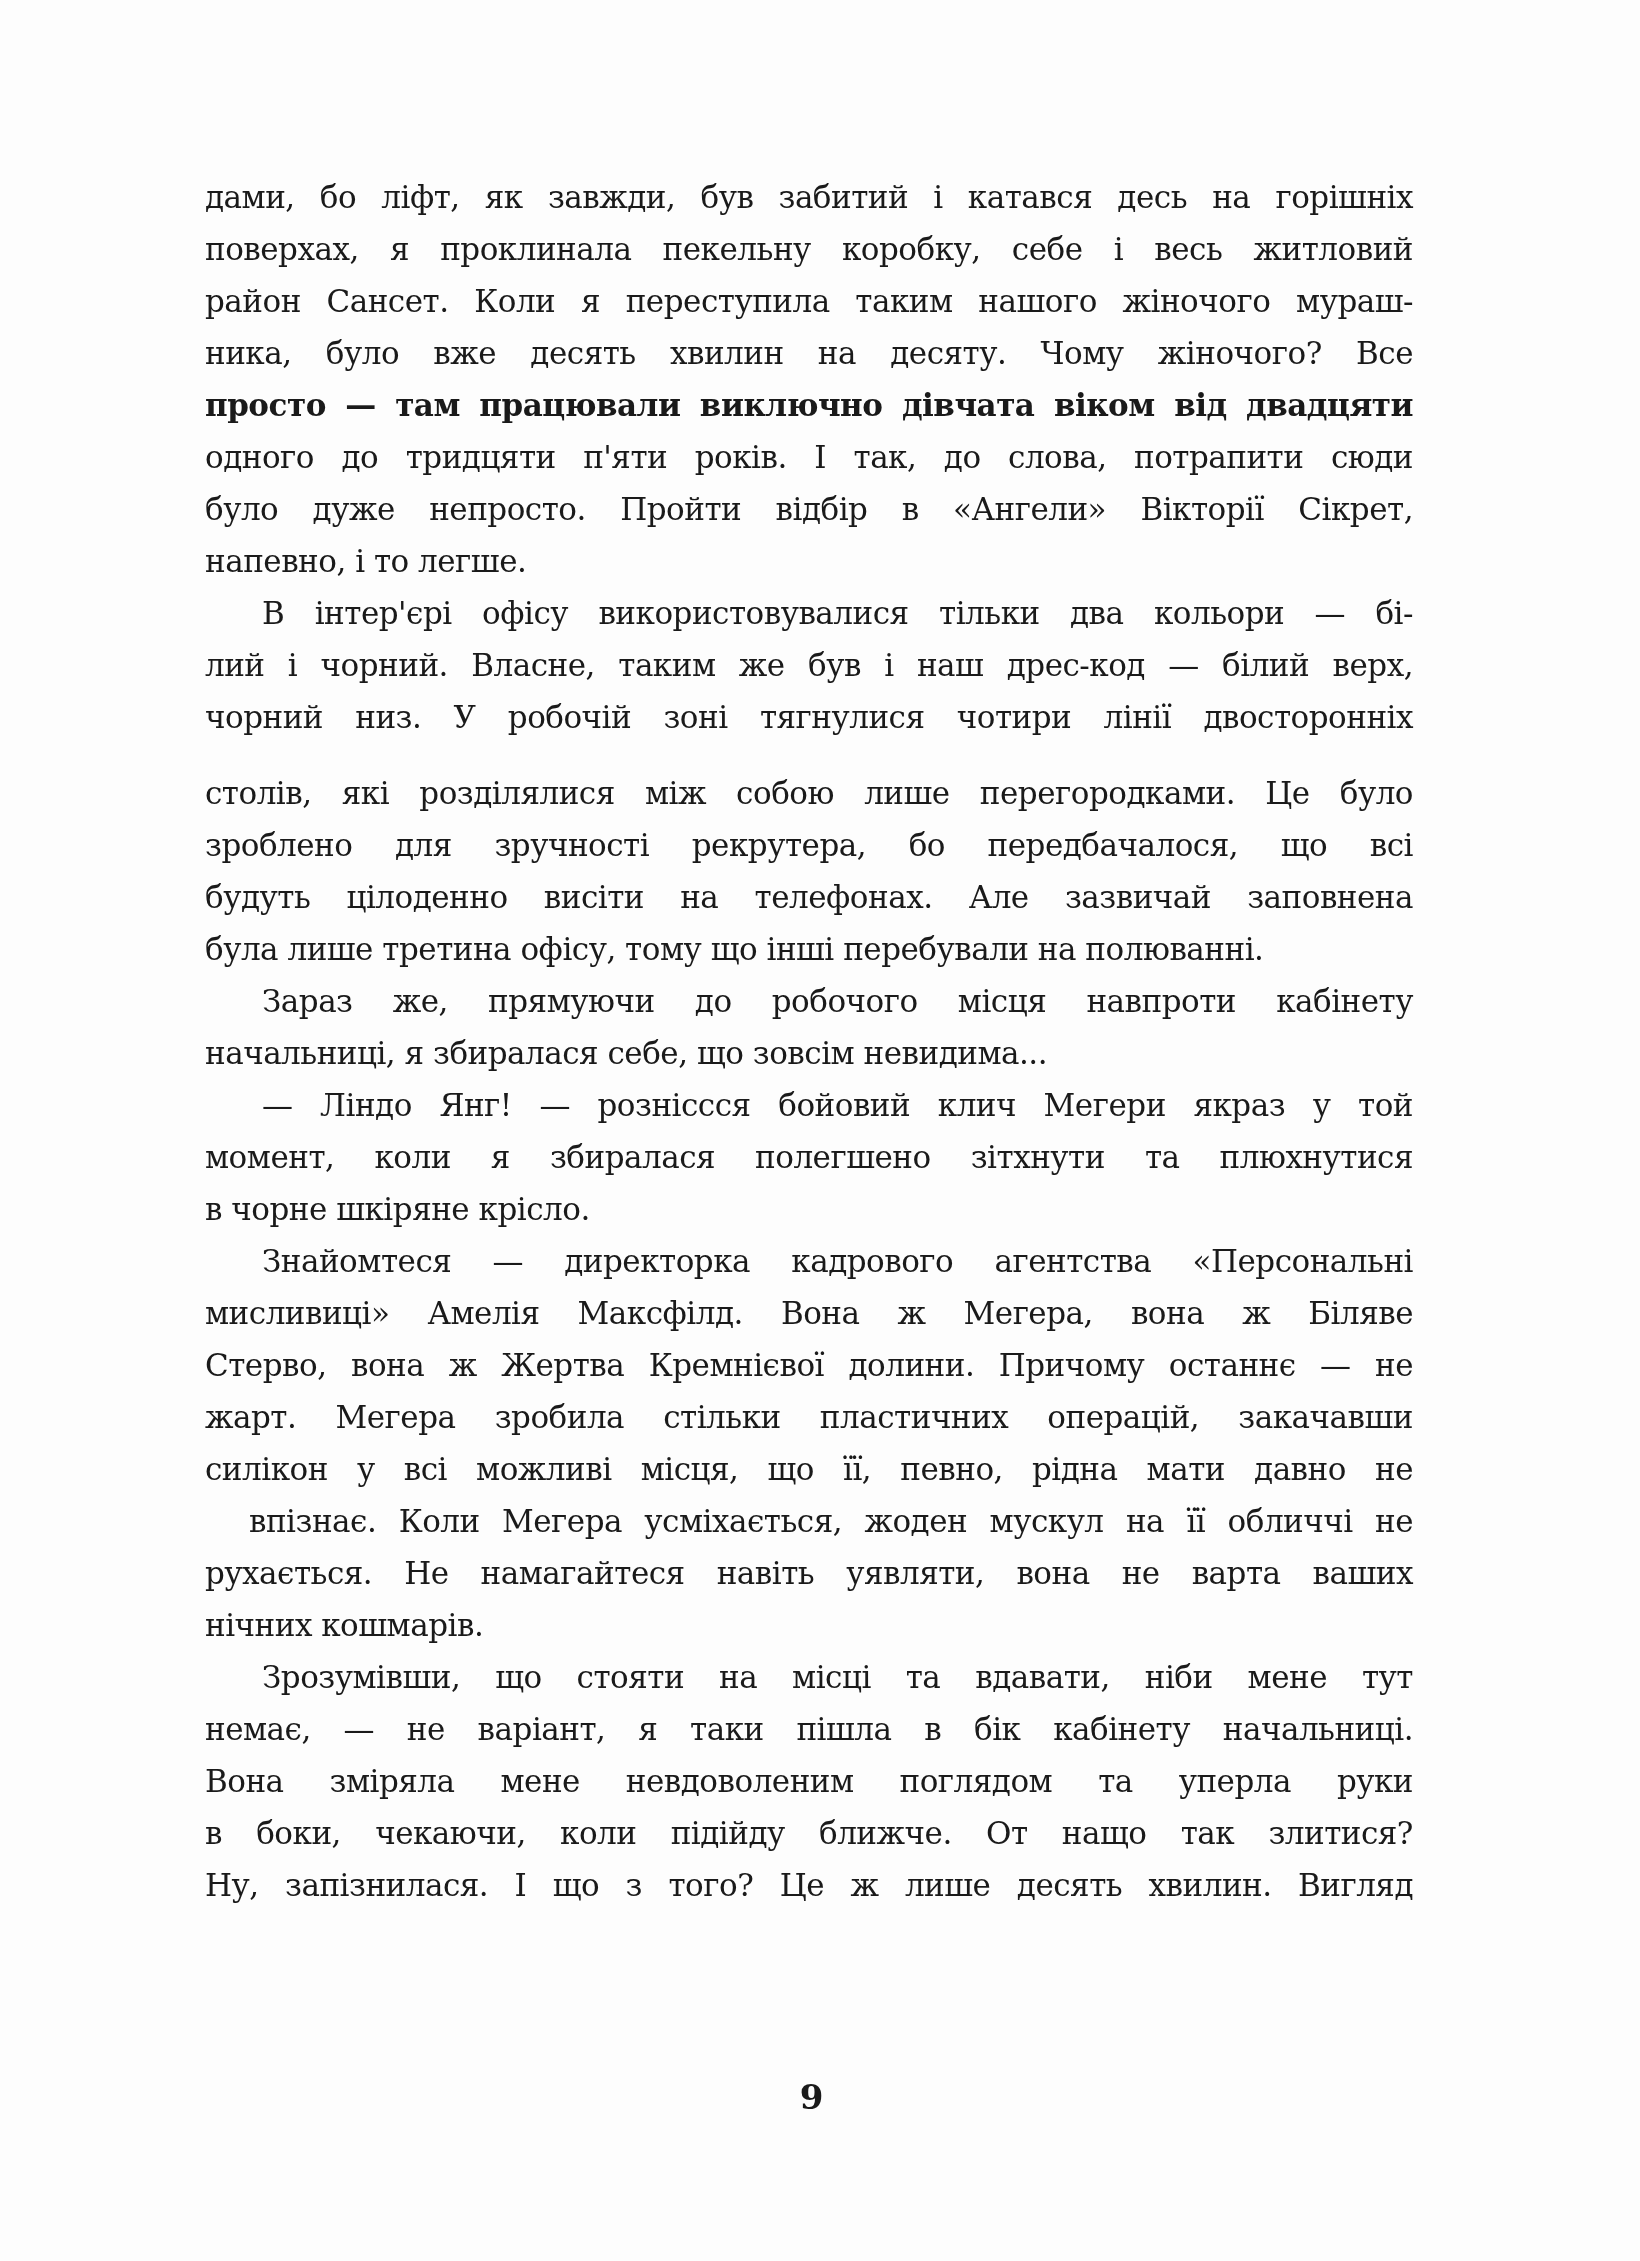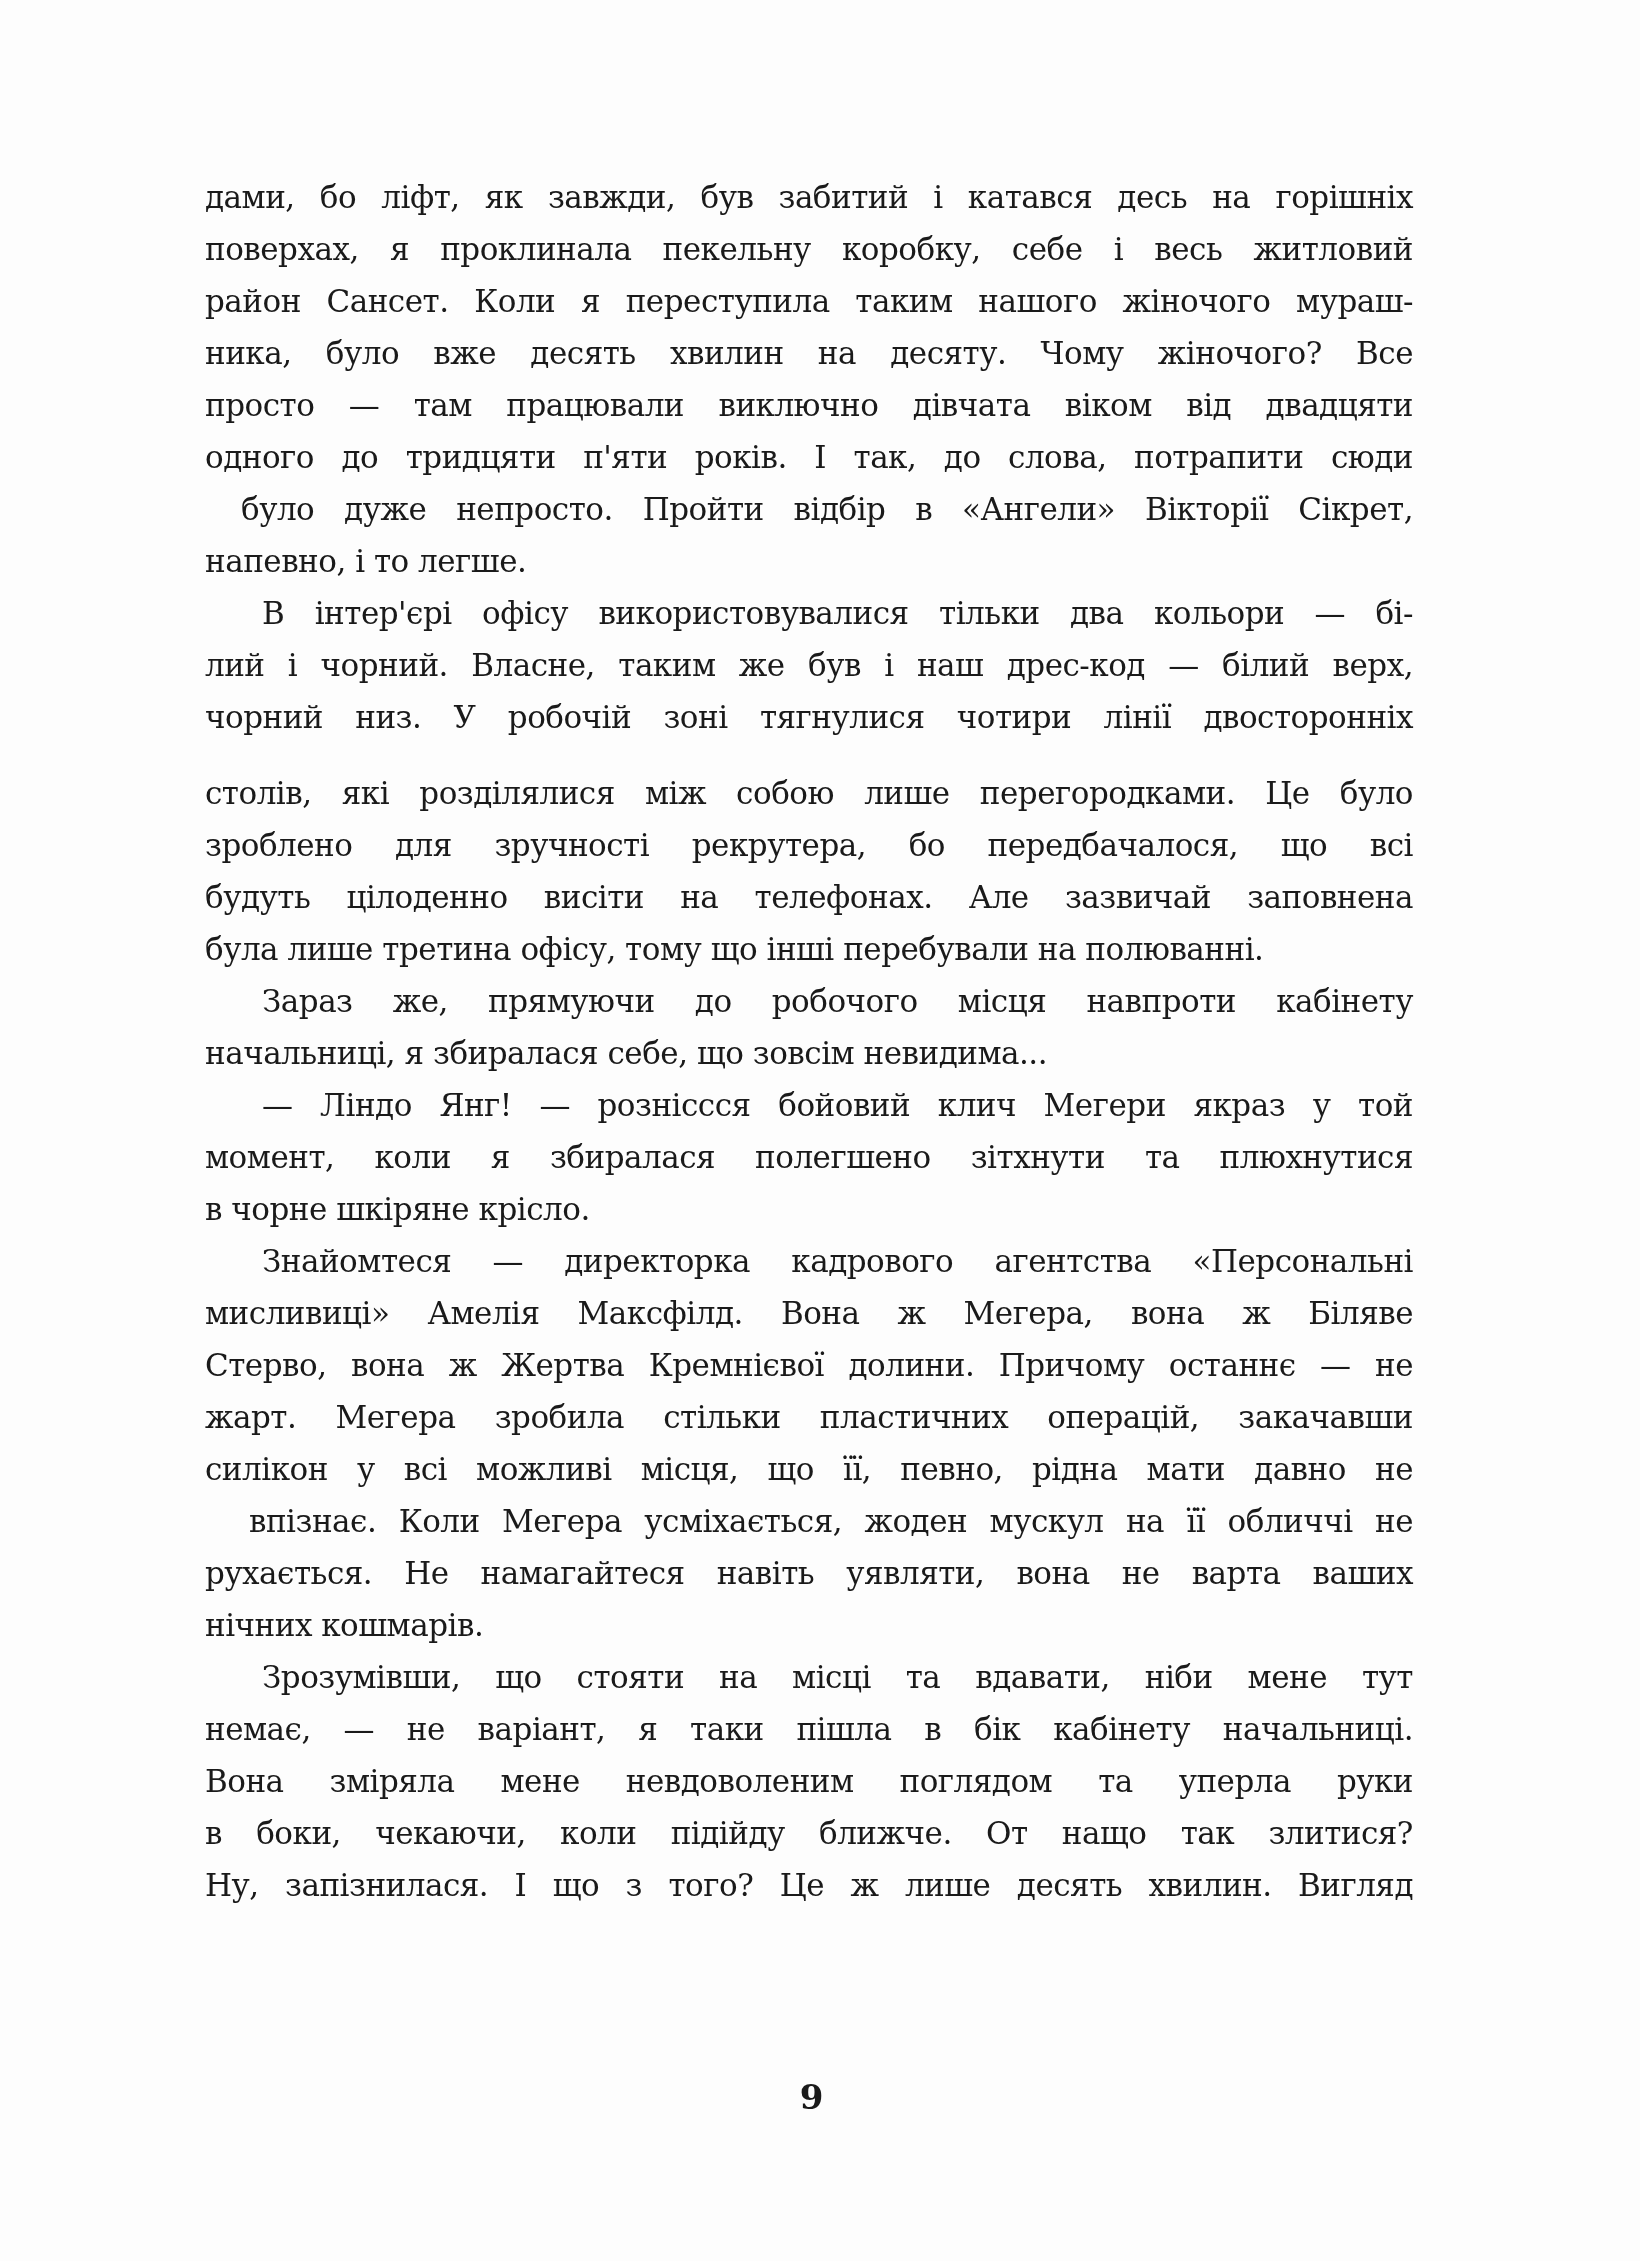--- a/index.html
+++ b/index.html
@@ -59,23 +59,23 @@
 </style>
 </head>
 <body>
 
 <div class="page">
   <div class="text-block" id="text-block">
     <div class="line" style="white-space: nowrap; display: block;"><span style="white-space: nowrap; word-spacing: 0px;">дами, бо ліфт, як завжди, був забитий і катався десь на горішніх</span></div>
     <div class="line" style="white-space: nowrap; display: block;"><span style="white-space: nowrap; word-spacing: 0px;">поверхах, я проклинала пекельну коробку, себе і весь житловий</span></div>
     <div class="line" style="white-space: nowrap; display: block;"><span style="white-space: nowrap; word-spacing: 0px;">район Сансет. Коли я переступила таким нашого жіночого мураш-</span></div>
     <div class="line" style="white-space: nowrap; display: block;"><span style="white-space: nowrap; word-spacing: 0px;">ника, було вже десять хвилин на десяту. Чому жіночого? Все</span></div>
-    <div class="line" style="white-space: nowrap; display: block;"><span style="white-space: nowrap; word-spacing: 0px;">просто — там працювали виключно дівчата віком від двадцяти</span></div>
+    <div class="line" style="white-space: nowrap; display: block; font-weight: bold;"><span style="white-space: nowrap; word-spacing: 0px;">просто — там працювали виключно дівчата віком від двадцяти</span></div>
     <div class="line" style="white-space: nowrap; display: block;"><span style="white-space: nowrap; word-spacing: 0px;">одного до тридцяти п'яти років. І так, до слова, потрапити сюди</span></div>
-    <div class="line" style="white-space: nowrap; display: block;"><span style="white-space: nowrap; word-spacing: 0px; margin-left: 36px;">було дуже непросто. Пройти відбір в «Ангели» Вікторії Сікрет,</span></div>
+    <div class="line" style="white-space: nowrap; display: block;"><span style="white-space: nowrap; word-spacing: 0px;">було дуже непросто. Пройти відбір в «Ангели» Вікторії Сікрет,</span></div>
     <div class="line last">напевно, і то легше.</div>
     <div class="line indent" style="white-space: nowrap; display: block;"><span style="white-space: nowrap; word-spacing: 0px;">В інтер'єрі офісу використовувалися тільки два кольори — бі-</span></div>
     <div class="line" style="white-space: nowrap; display: block;"><span style="white-space: nowrap; word-spacing: 0px;">лий і чорний. Власне, таким же був і наш дрес-код — білий верх,</span></div>
     <div class="line" style="white-space: nowrap; display: block;"><span style="white-space: nowrap; word-spacing: 0px;">чорний низ. У робочій зоні тягнулися чотири лінії двосторонніх</span></div>
     <div class="line" style="white-space: nowrap; display: block; margin-top: 24px;"><span style="white-space: nowrap; word-spacing: 0px;">столів, які розділялися між собою лише перегородками. Це було</span></div>
     <div class="line" style="white-space: nowrap; display: block;"><span style="white-space: nowrap; word-spacing: 0px;">зроблено для зручності рекрутера, бо передбачалося, що всі</span></div>
     <div class="line" style="white-space: nowrap; display: block;"><span style="white-space: nowrap; word-spacing: 0px;">будуть цілоденно висіти на телефонах. Але зазвичай заповнена</span></div>
     <div class="line last">була лише третина офісу, тому що інші перебували на полюванні.</div>
     <div class="line indent" style="white-space: nowrap; display: block;"><span style="white-space: nowrap; word-spacing: 0px;">Зараз же, прямуючи до робочого місця навпроти кабінету</span></div>
     <div class="line last">начальниці, я збиралася себе, що зовсім невидима...</div>

